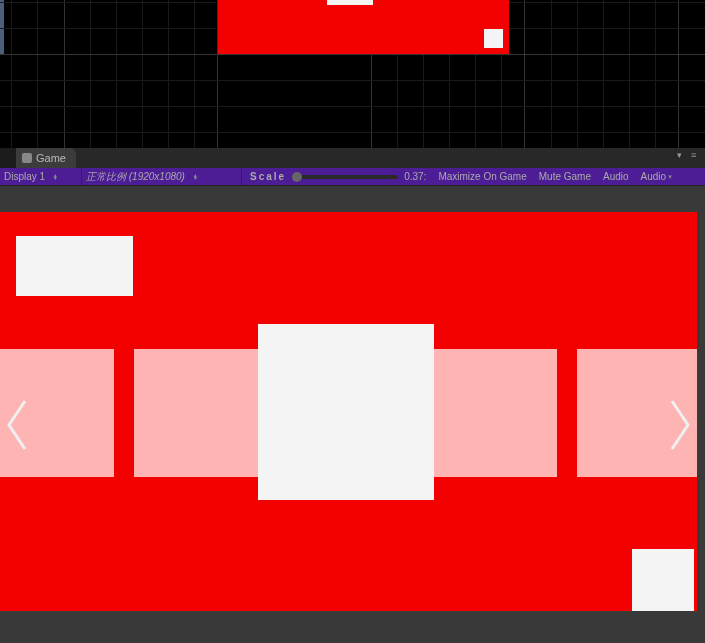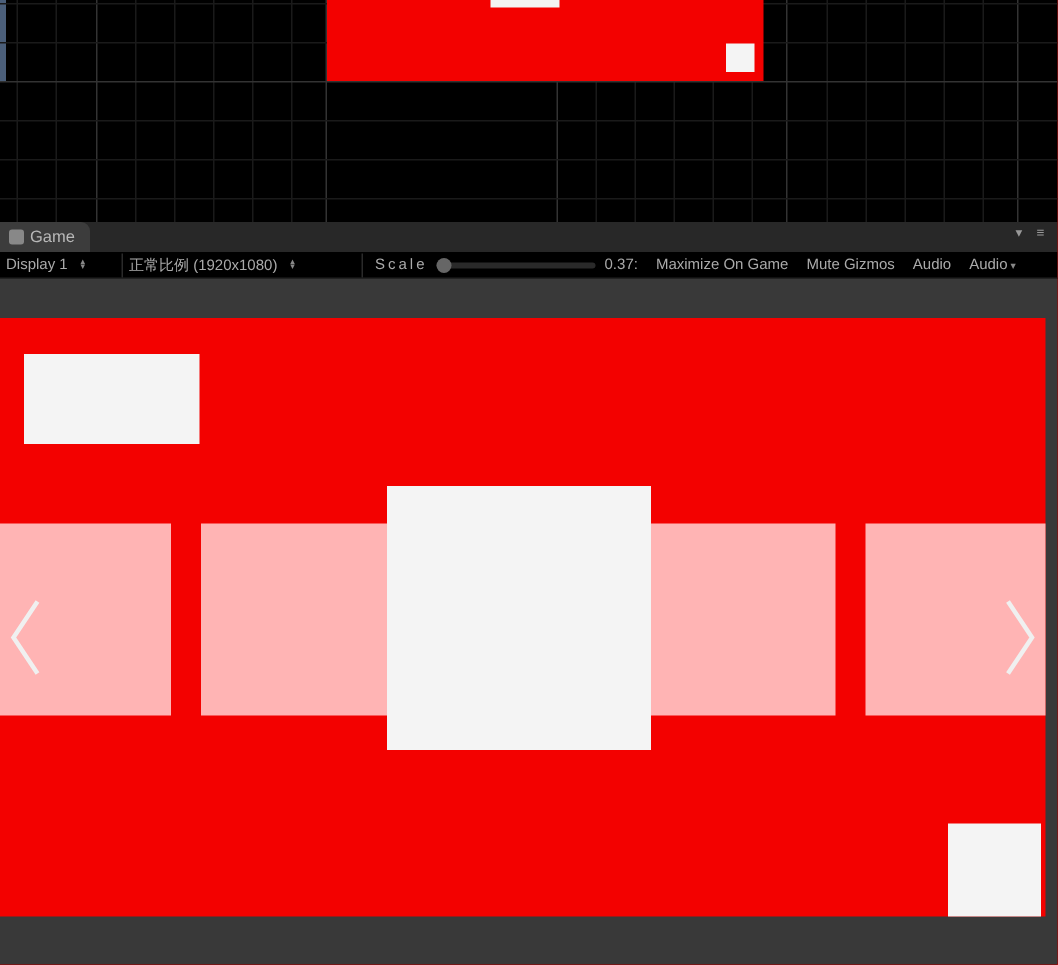--- a/index.html
+++ b/index.html
@@ -9,31 +9,31 @@
   .scene-view { position: absolute; top: 0; left: 0; width: 705px; height: 148px; background: #000; }
   .grid-line-v { position: absolute; top: 0; bottom: 0; width: 1px; background: #1a1a1a; }
   .grid-line-h { position: absolute; left: 0; right: 0; height: 1px; background: #1a1a1a; }
   .grid-line-v.major { background: #333; }
   .grid-line-h.major { background: #333; }
   .scene-red { position: absolute; background: #f30100; }
   .scene-white { position: absolute; background: #f4f4f4; }
   .left-edge-highlight { position: absolute; left: 0; top: 0; width: 4px; height: 54px; background: #4b5f7a; }
 
   
-  .tab-bar { position: absolute; top: 148px; left: 0; right: 0; height: 20px; background: #282828; display: flex; align-items: center; }
+  .tab-bar { position: absolute; top: 148px; left: 16px; right: 0; height: 20px; background: #282828; display: flex; align-items: center; }
   .tab { height: 20px; padding: 0 10px 0 6px; background: #3c3c3c; color: #b8b8b8; font-size: 11px; display: flex; align-items: center; border-radius: 0 6px 0 0; }
   .tab .unity-icon { width: 10px; height: 10px; margin-right: 4px; background: #888; border-radius: 2px; }
   .tab-right { position: absolute; right: 4px; top: 150px; display: flex; gap: 4px; }
   .tab-right-icon { width: 10px; height: 10px; color: #999; font-size: 9px; }
 
   
-  .toolbar { position: absolute; top: 168px; left: 0; right: 0; height: 18px; background: #000000; display: flex; align-items: center; font-size: 10px; color: #aaa; border-bottom: 1px solid #222; }
+  .toolbar { position: absolute; top: 168px; left: 0; right: 0; height: 18px; background: #4c1d95; display: flex; align-items: center; font-size: 10px; color: #aaa; border-bottom: 1px solid #222; }
   .dropdown { padding: 0 4px; height: 16px; display: flex; align-items: center; border-right: 1px solid #2a2a2a; position: relative; }
   .dropdown-arrows { margin-left: 6px; width: 8px; display: flex; flex-direction: column; align-items: center; line-height: 3px; font-size: 6px; color: #888; }
-  .scale-label { margin-left: 8px; letter-spacing: 2px; }
+  .scale-label { margin-left: 8px; letter-spacing: 2px; font-weight: bold; }
   .scale-slider { width: 106px; height: 4px; background: #2a2a2a; border-radius: 2px; margin: 0 6px; position: relative; }
   .scale-thumb { position: absolute; left: 0; top: -3px; width: 10px; height: 10px; background: #666; border-radius: 50%; }
   .scale-value { margin-right: 6px; }
   .toolbar-btn { padding: 0 6px; height: 18px; display: flex; align-items: center; white-space: nowrap; }
   .gizmo-arrow { margin-left: 2px; font-size: 7px; color: #888; }
 
   
   .game-view { position: absolute; top: 186px; left: 0; width: 705px; height: 457px; background: #393939; }
   .game-canvas { position: absolute; top: 26px; left: 0; width: 697px; height: 399px; background: #f30100; }
   .gc-white { position: absolute; background: #f4f4f4; }
@@ -95,37 +95,37 @@
 </div>
 
 <div class="toolbar">
   <div class="dropdown" style="width:82px;">
     <span>Display 1</span>
     <span class="dropdown-arrows">
         <span>▴</span>
         <span>▾</span>
       </span>
   </div>
-  <div class="dropdown" style="width:160px;">
+  <div class="dropdown" style="width:160px;font-style:italic;">
     <span>正常比例 (1920x1080)</span>
     <span class="dropdown-arrows">
         <span>▴</span>
         <span>▾</span>
       </span>
   </div>
   <span class="scale-label">Scale</span>
   <div class="scale-slider">
     <div class="scale-thumb"></div>
   </div>
   <span class="scale-value">0.37:</span>
   <div class="toolbar-btn">
       <span>Maximize On Game</span>
     </div>
   <div class="toolbar-btn">
-      <span>Mute Gizmos</span>
+      <span>Mute Game</span>
     </div>
   <div class="toolbar-btn">
       <span>Audio</span>
     </div>
   <div class="toolbar-btn">
     <span>Audio</span>
     <span class="gizmo-arrow">▾</span>
   </div>
 </div>
 

